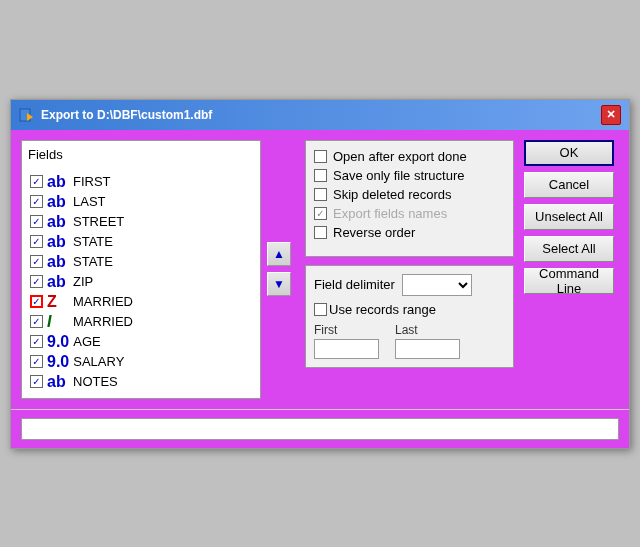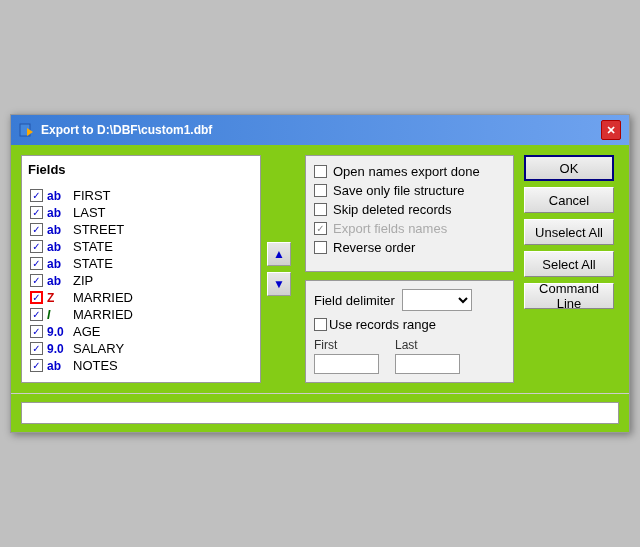--- a/index.html
+++ b/index.html
@@ -9,21 +9,21 @@
       font-size: 13px;
       display: flex;
       align-items: center;
       justify-content: center;
       width: 640px;
       height: 547px;
       overflow: hidden;
     }
     .dialog {
       width: 620px;
-      background: #84cc16;
+      background: #d946ef;
       border: 1px solid #999;
       box-shadow: 2px 2px 8px rgba(0,0,0,0.4);
     }
     .title-bar {
       background: linear-gradient(to right, #3a7bd5, #6fa3ef);
       color: white;
       padding: 5px 8px;
       display: flex;
       align-items: center;
       justify-content: space-between;
@@ -62,21 +62,21 @@
       gap: 10px;
     }
     
     .fields-panel {
       flex: 0 0 240px;
       border: 1px solid #999;
       background: white;
       padding: 6px;
     }
     .fields-label {
-      font-weight: bold;
+      font-weight: normal;
       margin-bottom: 10px;
       color: #000;
     }
     .field-item {
       display: flex;
       align-items: center;
       gap: 4px;
       padding: 1px 2px;
       cursor: pointer;
     }
@@ -91,21 +91,21 @@
       flex-shrink: 0;
     }
     .checkbox.checked {
       color: #0000cc;
       font-size: 10px;
     }
     .checkbox.checked-red {
       border: 2px solid red;
     }
     .type-badge {
-      font-size: 12px;
+      font-size: 16px;
       color: #0000cc;
       font-weight: bold;
       min-width: 22px;
     }
     .type-badge.date {
       color: #cc0000;
     }
     .type-badge.logical {
       color: #006600;
       font-style: italic;
@@ -365,21 +365,21 @@
         </div>
       </div>
     </div>
 
     <div class="middle-panel">
 
       <div class="options-group">
 
         <div class="option-row">
           <div class="option-checkbox"></div>
-          <span class="option-label">Open names export done</span>
+          <span class="option-label">Open after export done</span>
         </div>
 
         <div class="option-row">
           <div class="option-checkbox"></div>
           <span class="option-label">Save only file structure</span>
         </div>
 
         <div class="option-row">
           <div class="option-checkbox"></div>
           <span class="option-label">Skip deleted records</span>

